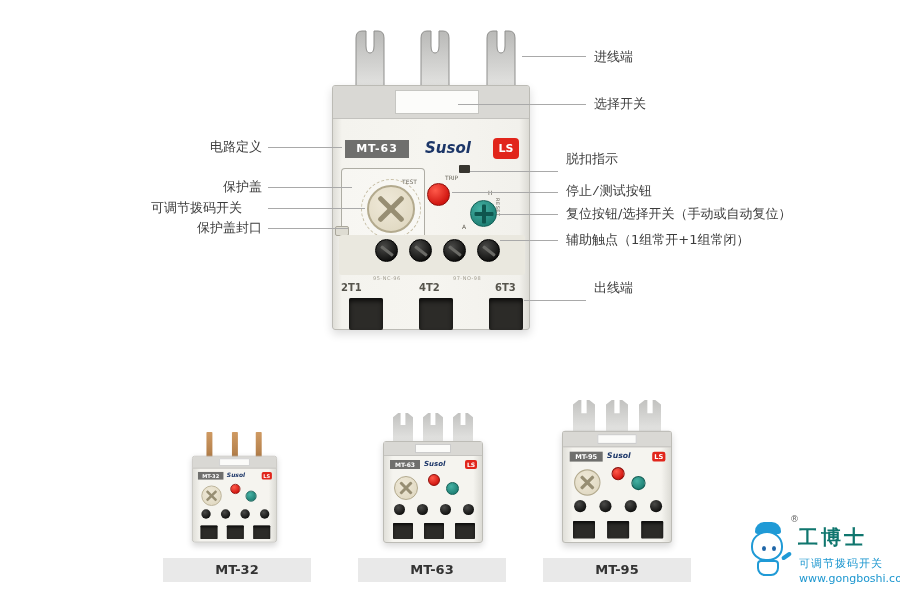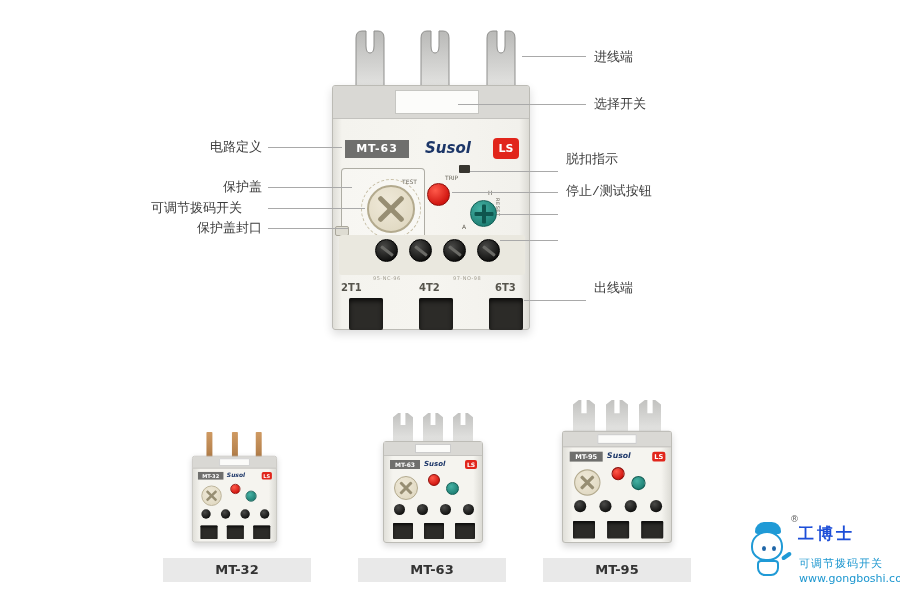--- a/index.html
+++ b/index.html
@@ -112,21 +112,21 @@
   .m-cap  { position:absolute; left:9px; top:0; width:26px; height:12px; background:#1f9ad6; border-radius:10px 10px 3px 3px; }
   .m-head { position:absolute; left:5px; top:9px; width:32px; height:30px; background:#fff; border:2px solid #1f9ad6;
     border-radius:50% 50% 46% 46%; }
   .m-eye { position:absolute; top:13px; width:4px; height:5px; background:#1f66a8; border-radius:50%; }
   .m-eye.e1{left:9px} .m-eye.e2{left:19px}
   .m-bodyp { position:absolute; left:11px; top:38px; width:22px; height:16px; background:#fff; border:2px solid #1f9ad6;
     border-radius:4px 4px 8px 8px; }
   .m-arm { position:absolute; left:35px; top:32px; width:11px; height:4px; background:#1f9ad6; border-radius:2px;
     transform:rotate(-35deg); }
   .reg { position:absolute; left:46px; top:0; font-size:9px; color:#666; }
-  .fl-name { position:absolute; left:54px; top:10px; font-size:16px; font-weight:bold; color:#1d4ed8; letter-spacing:3px; }
+  .fl-name { position:absolute; left:54px; top:10px; font-size:20px; font-weight:bold; color:#0f766e; letter-spacing:3px; }
   .fl-tagline { position:absolute; left:55px; top:42px; font-size:11px; color:#1b96cf; letter-spacing:1px; }
   .fl-url { position:absolute; left:55px; top:58px; font-size:11px; color:#1b96cf; }
 </style>
 </head>
 <body>
 
 <div class="canvas">
 
   <div class="relay">
     <svg class="fork f1" viewBox="0 0 36 60">
@@ -198,20 +198,22 @@
   <div class="lead" style="left:524px; top:300px; width:62px;"></div>
   <div class="lead" style="left:268px; top:147px; width:74px;"></div>
   <div class="lead" style="left:268px; top:187px; width:84px;"></div>
   <div class="lead" style="left:268px; top:208px; width:97px;"></div>
   <div class="lead" style="left:268px; top:228px; width:80px;"></div>
 
   <div class="callout" style="left:594px; top:48px;">进线端</div>
   <div class="callout" style="left:594px; top:95px;">选择开关</div>
   <div class="callout" style="left:566px; top:150px;">脱扣指示</div>
   <div class="callout" style="left:566px; top:183px;font-family:Liberation Mono, monospace;">停止/测试按钮</div>
+  <div class="callout" style="left:566px; top:205px;">复位按钮/选择开关（手动或自动复位）</div>
+  <div class="callout" style="left:566px; top:231px;">辅助触点（1组常开+1组常闭）</div>
   <div class="callout" style="left:594px; top:279px;">出线端</div>
   <div class="callout lft" style="right:638px; top:138px;">电路定义</div>
   <div class="callout lft" style="right:638px; top:178px;">保护盖</div>
   <div class="callout lft" style="right:658px; top:199px;">可调节拨码开关</div>
   <div class="callout lft" style="right:638px; top:219px;">保护盖封口</div>
 
   <div class="mini mini-32" style="left:192px; top:432px;">
     <div class="mfork g1"></div>
     <div class="mfork g2"></div>
     <div class="mfork g3"></div>

